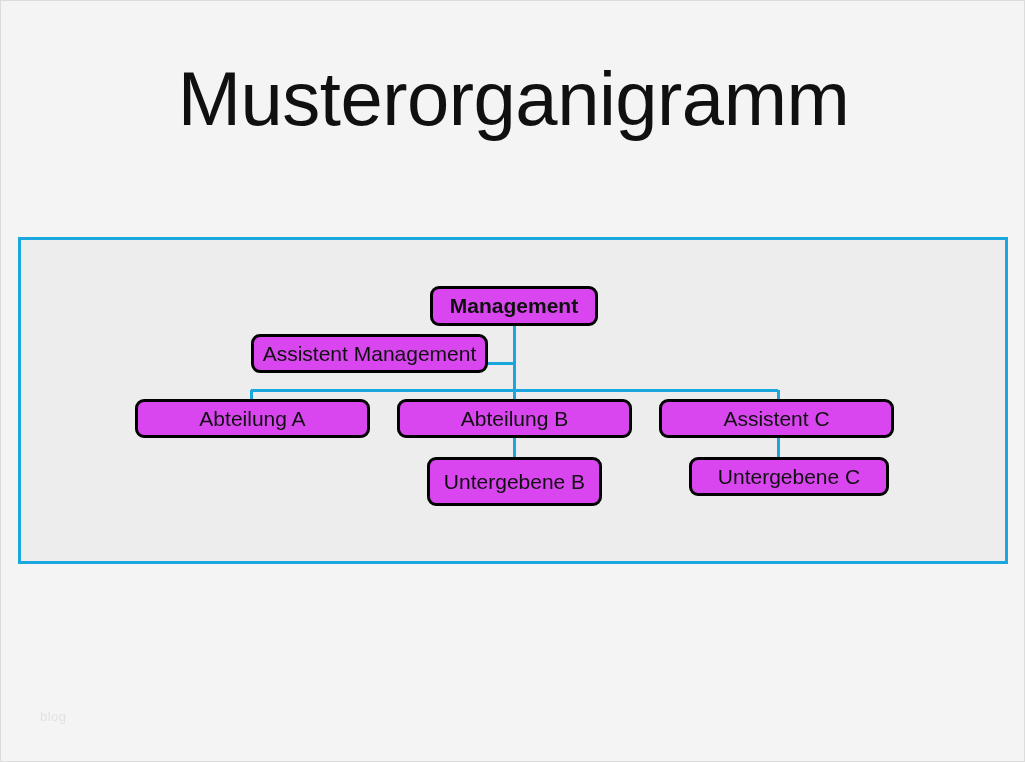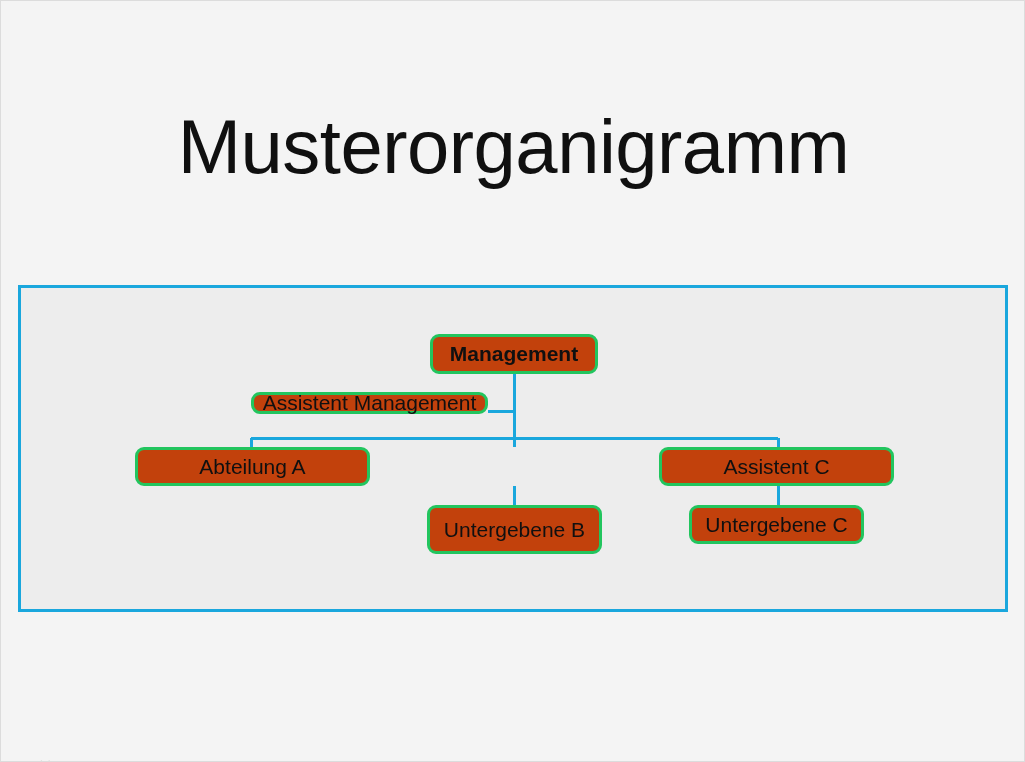--- a/index.html
+++ b/index.html
@@ -13,21 +13,20 @@
     font-family: "Liberation Sans", sans-serif;
     overflow: hidden;
     position: relative;
     box-sizing: border-box;
     border: 1px solid #dcdcdc;
   }
 
   #page {
     position: absolute;
     inset: 0;
-    margin-top: 48px;
   }
 
   
   #chart-title {
     position: absolute;
     left: 0;
     top: 52px;
     width: 1025px;
     text-align: center;
     font-size: 76px;
@@ -58,43 +57,43 @@
     top: 0;
     width: 1025px;
     height: 762px;
     pointer-events: none;
   }
 
   
   .node {
     position: absolute;
     box-sizing: border-box;
-    background: #c2410c;
-    border: 3px solid #22c55e;
+    background: #d946ef;
+    border: 3px solid #000000;
     border-radius: 9px;
     display: flex;
     align-items: center;
     justify-content: center;
     color: #101010;
     font-size: 21px;
     font-family: "Liberation Sans", sans-serif;
     white-space: nowrap;
     z-index: 3;
   }
   .node.bold {
     font-weight: 700;
   }
 
   #node-management        { left: 429px; top: 285px; width: 168px; height: 40px; }
-  #node-assistant         { left: 250px; top: 343px; width: 237px; height: 22px; }
+  #node-assistant         { left: 250px; top: 333px; width: 237px; height: 39px; }
   #node-abteilung-a       { left: 134px; top: 398px; width: 235px; height: 39px; }
   #node-abteilung-b       { left: 396px; top: 398px; width: 235px; height: 39px; }
   #node-abteilung-c       { left: 658px; top: 398px; width: 235px; height: 39px; }
   #node-untergebene-b     { left: 426px; top: 456px; width: 175px; height: 49px; }
-  #node-untergebene-c     { left: 688px; top: 456px; width: 175px; height: 39px; }
+  #node-untergebene-c     { left: 688px; top: 456px; width: 200px; height: 39px; }
 
   
   #watermark {
     position: absolute;
     left: 39px;
     top: 708px;
     font-size: 13px;
     color: #e2e2e2;
     font-family: "Liberation Sans", sans-serif;
     letter-spacing: 0.5px;
@@ -129,20 +128,21 @@
       <line x1="777" y1="437" x2="777" y2="456"></line>
     </g>
   </svg>
 
   <div class="node bold" id="node-management">Management</div>
 
   <div class="node" id="node-assistant">Assistent Management</div>
 
   <div class="node" id="node-abteilung-a">Abteilung A</div>
 
+  <div class="node" id="node-abteilung-b">Abteilung B</div>
 
   <div class="node" id="node-abteilung-c">Assistent C</div>
 
   <div class="node" id="node-untergebene-b">Untergebene B</div>
 
   <div class="node" id="node-untergebene-c">Untergebene C</div>
 
   <div id="watermark">blog</div>
 
 </div>

